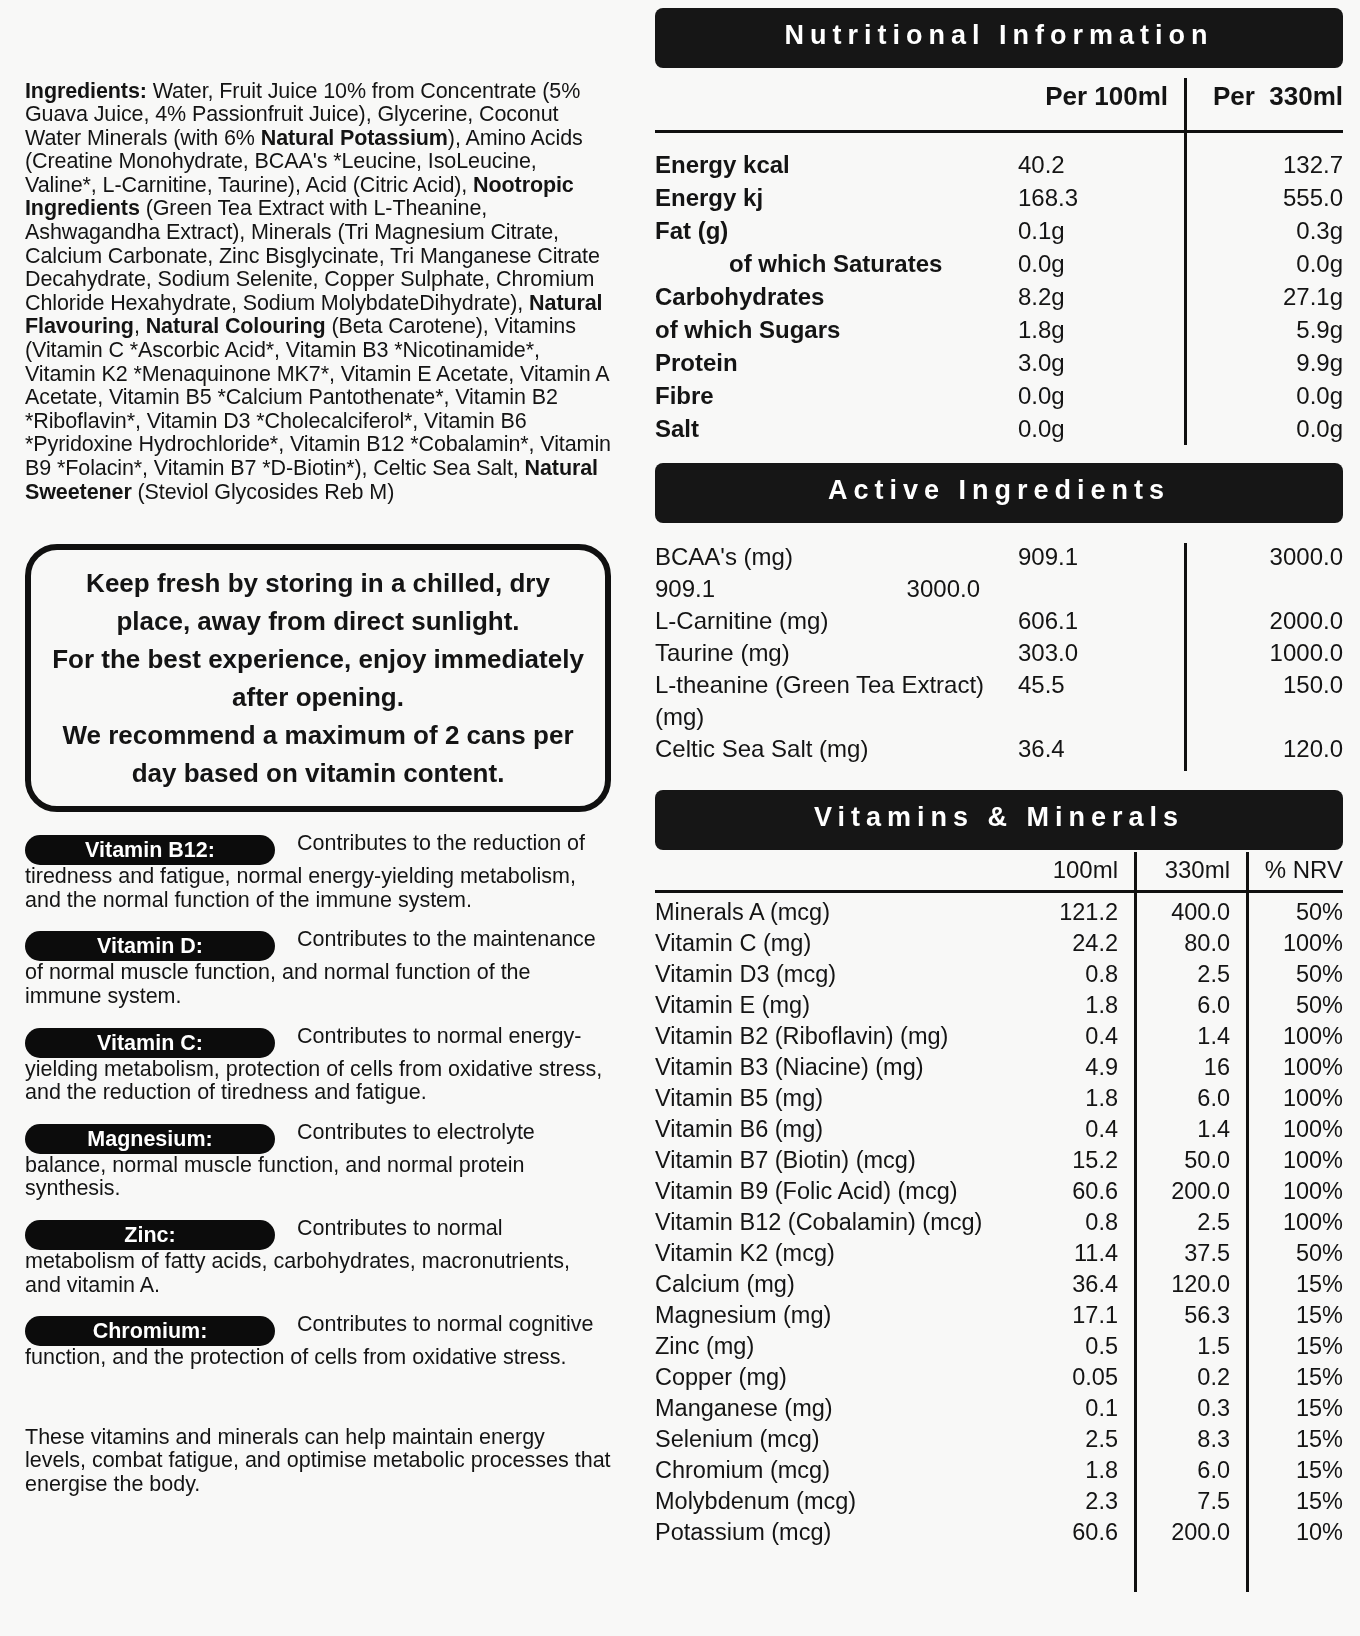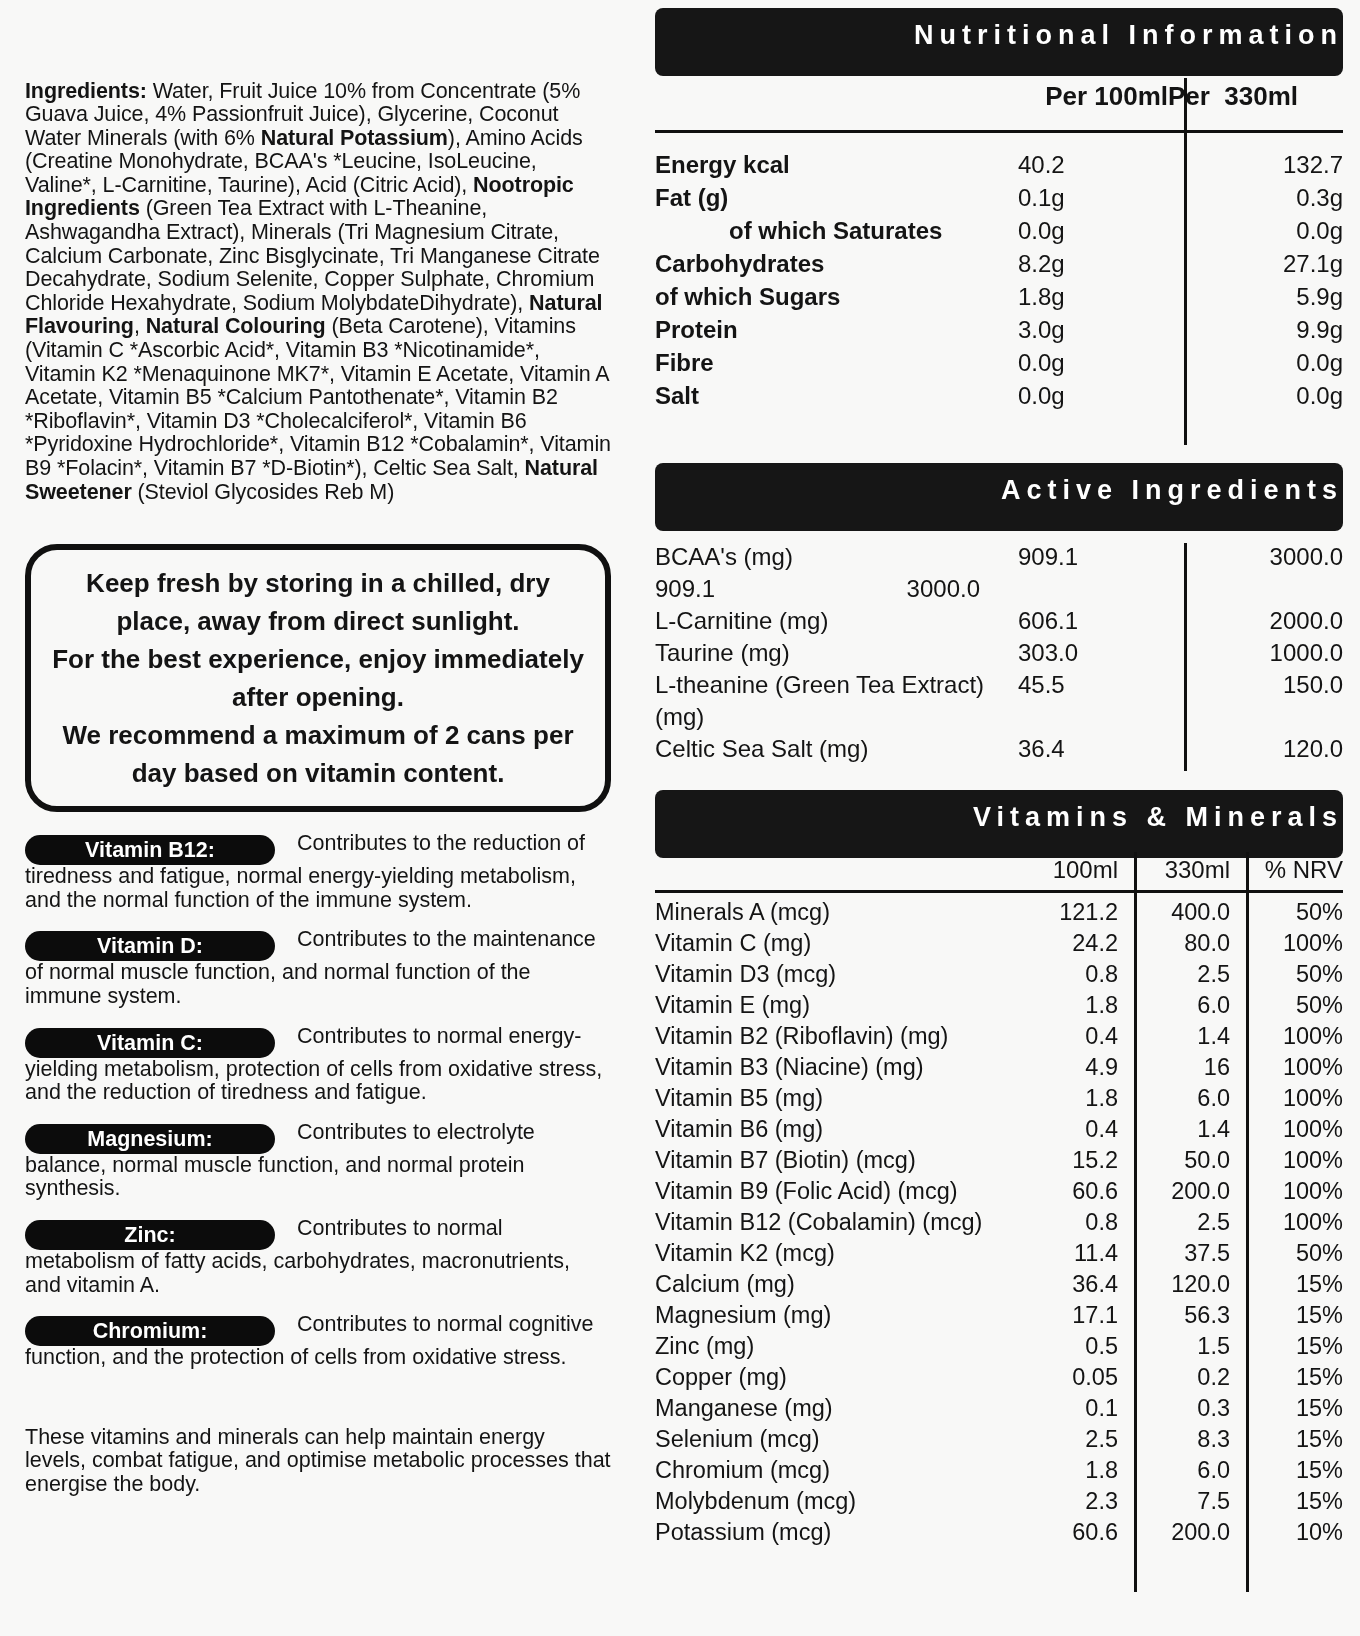--- a/index.html
+++ b/index.html
@@ -24,31 +24,31 @@
   .pill{
     display:inline-block;width:250px;background:#0c0c0c;color:#ffffff;
     border-radius:17px;text-align:center;font-weight:700;font-size:21.5px;
     line-height:30px;margin-right:22px;vertical-align:-7px;
   }
   .footer-note{margin-top:56px;font-size:21.5px;line-height:23.6px}
   
   .right{position:absolute;left:655px;top:8px;width:688px;height:1620px}
   .sec{position:absolute;left:0;width:688px}
   .bar{
-    height:68px;background:#161616;border-radius:8px;color:#ffffff;
-    font-weight:700;font-size:27px;letter-spacing:6px;text-align:right;line-height:54px;
+    height:60px;background:#161616;border-radius:8px;color:#ffffff;
+    font-weight:700;font-size:27px;letter-spacing:6px;text-align:center;line-height:54px;
   }
   .vline{position:absolute;width:3px;background:#101010}
   .hrule{position:absolute;left:0;width:688px;height:3px;background:#101010}
   .rows{position:absolute;left:0;right:0}
   
   .hdr2{position:absolute;top:72px;left:0;right:0;display:flex;font-weight:700;font-size:26px;line-height:33px}
   .hdr2 .sp{flex:1}
   .hdr2 .h1{width:150px;text-align:right;white-space:pre}
-  .hdr2 .h2{width:175px;white-space:pre}
+  .hdr2 .h2{width:175px;text-align:right;white-space:pre}
   .n-row{display:flex;font-size:24px;line-height:33px}
   .n-row .lab{flex:1}
   .n-row .c1{width:150px;text-align:left}
   .n-row .c2{width:175px;text-align:right}
   .nutri .n-row .lab{font-weight:700}
   .n-row.indent .lab{padding-left:74px}
   .act .n-row{line-height:32px}
   .sec-nutri{top:0}
   .sec-nutri .hrule{top:122px}
   .sec-nutri .vline{left:529px;top:70px;height:367px}
@@ -120,20 +120,25 @@
     </div>
     <div class="hrule"></div>
     <div class="vline"></div>
     <div class="rows">
         <div class="n-row">
     <span class="lab">Energy kcal</span>
     <span class="c1">40.2</span>
     <span class="c2">132.7</span>
   </div>
         <div class="n-row">
+    <span class="lab">Energy kj</span>
+    <span class="c1">168.3</span>
+    <span class="c2">555.0</span>
+  </div>
+        <div class="n-row">
     <span class="lab">Fat (g)</span>
     <span class="c1">0.1g</span>
     <span class="c2">0.3g</span>
   </div>
         <div class="n-row indent">
     <span class="lab">of which Saturates</span>
     <span class="c1">0.0g</span>
     <span class="c2">0.0g</span>
   </div>
         <div class="n-row">

